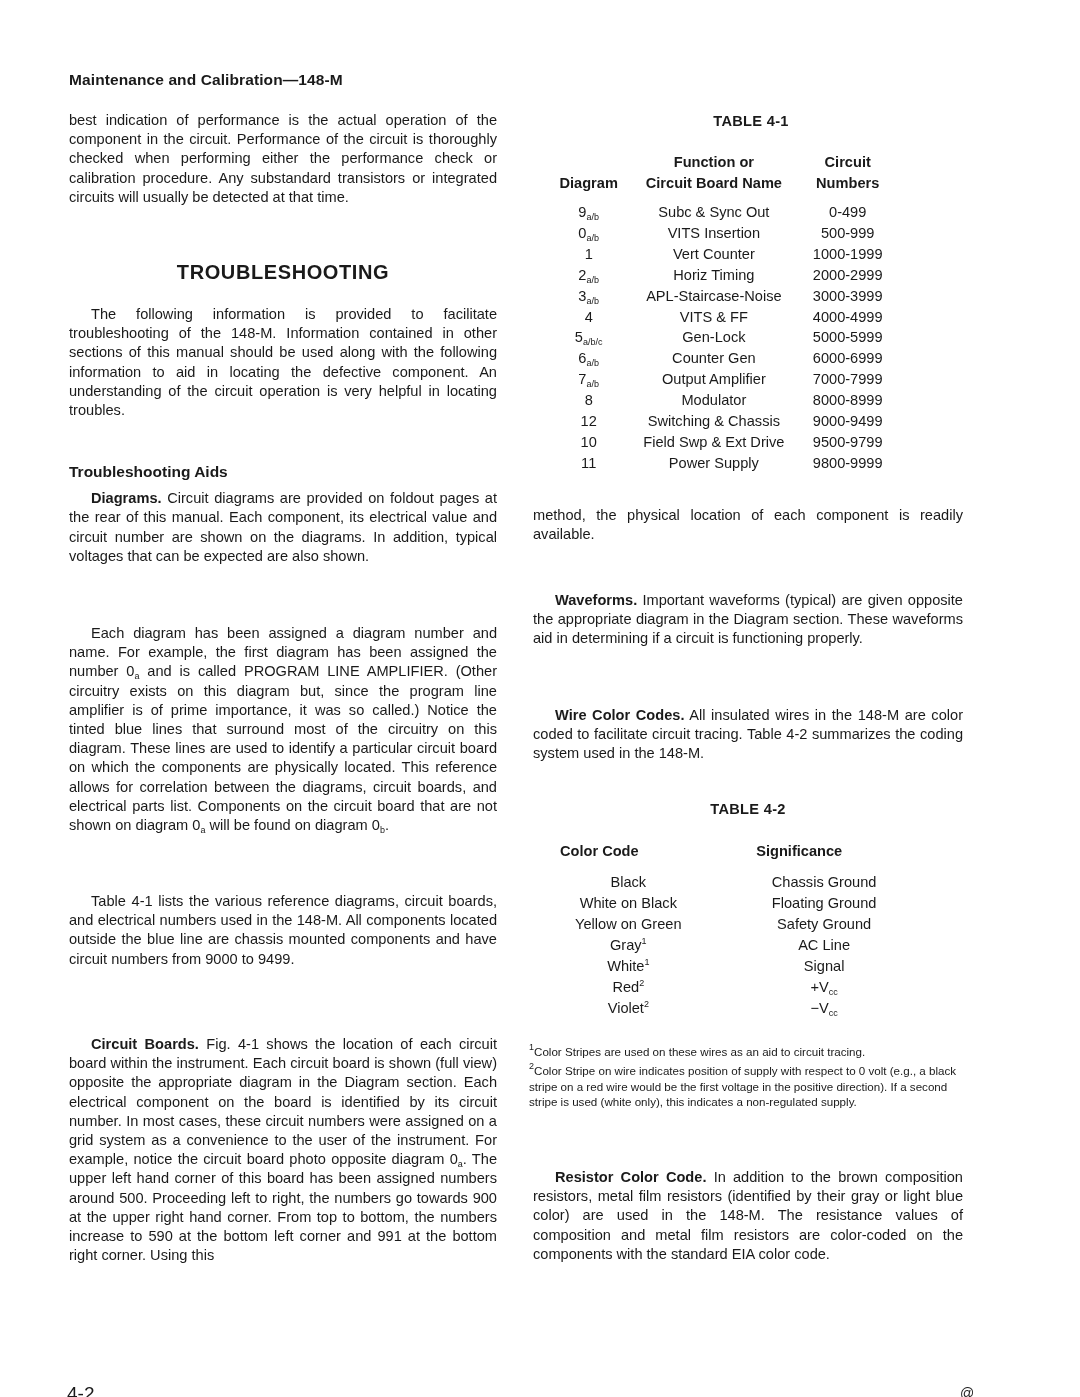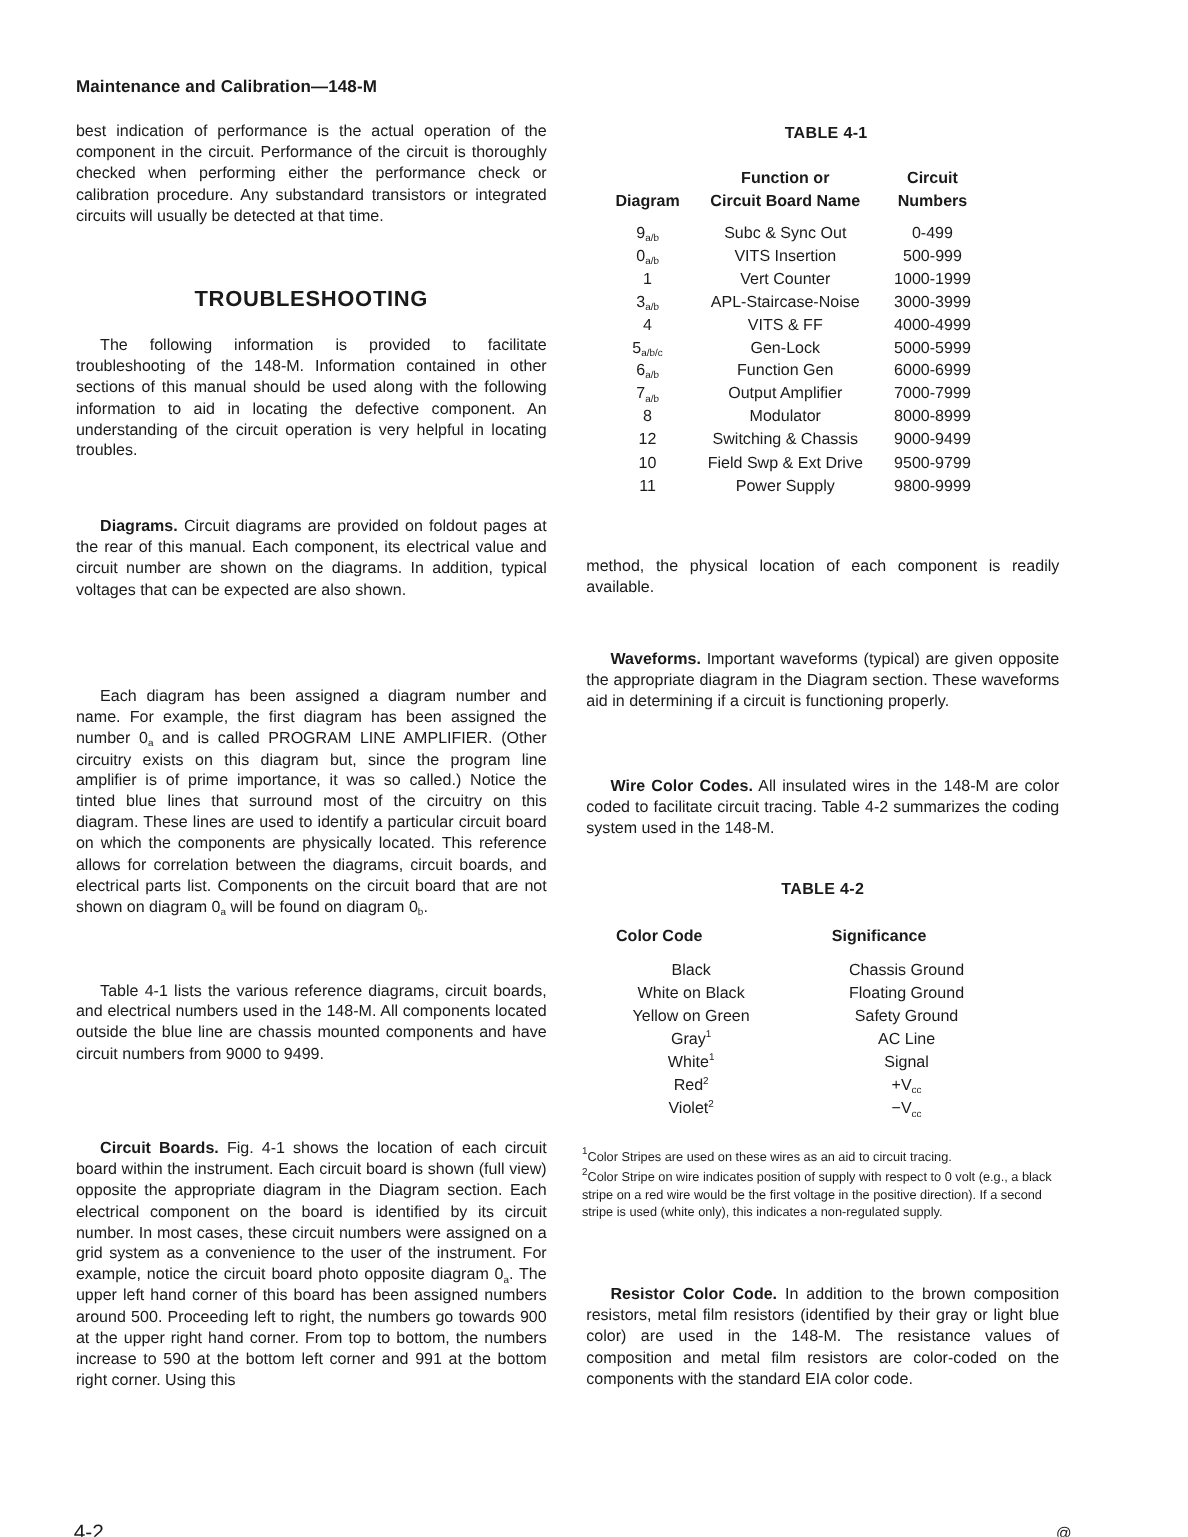--- a/index.html
+++ b/index.html
@@ -69,20 +69,21 @@
     <p class="body">best indication of performance is the actual operation of the component in the circuit. Performance of the circuit is thoroughly checked when performing either the performance check or calibration procedure. Any substandard transistors or integrated circuits will usually be detected at that time.</p>
   </div>
 
   <div class="section-title" style="top:263px;">TROUBLESHOOTING</div>
 
   <div class="col col-left" style="top:305px;">
     <p class="body indent">The following information is provided to facilitate troubleshooting of the 148-M. Information contained in other sections of this manual should be used along with the following information to aid in locating the defective component. An understanding of the circuit operation is very helpful in locating troubles.</p>
   </div>
 
   <div class="col col-left" style="top:462px;">
+    <div class="sub-heading">Troubleshooting Aids</div>
     <p class="body indent" style="margin-top:8px;"><span class="run-in">Diagrams.</span><span> Circuit diagrams are provided on foldout pages at the rear of this manual. Each component, its electrical value and circuit number are shown on the diagrams. In addition, typical voltages that can be expected are also shown.</span></p>
   </div>
 
   <div class="col col-left" style="top:624px;">
     <p class="body indent"><span>Each diagram has been assigned a diagram number and name. For example, the first diagram has been assigned the number 0</span><sub class="s">a</sub><span> and is called PROGRAM LINE AMPLIFIER. (Other circuitry exists on this diagram but, since the program line amplifier is of prime importance, it was so called.) Notice the tinted blue lines that surround most of the circuitry on this diagram. These lines are used to identify a particular circuit board on which the components are physically located. This reference allows for correlation between the diagrams, circuit boards, and electrical parts list. Components on the circuit board that are not shown on diagram 0</span><sub class="s">a</sub><span> will be found on diagram 0</span><sub class="s">b</sub><span>.</span></p>
   </div>
 
   <div class="col col-left" style="top:892px;">
     <p class="body indent">Table 4-1 lists the various reference diagrams, circuit boards, and electrical numbers used in the 148-M. All components located outside the blue line are chassis mounted components and have circuit numbers from 9000 to 9499.</p>
   </div>
@@ -110,37 +111,42 @@
           <td class="c1"><span>0</span><sub class="s">a/b</sub></td>
           <td class="c2">VITS Insertion</td>
           <td class="c3">500-999</td>
         </tr>
         <tr>
           <td class="c1"><span>1</span><sub class="s"></sub></td>
           <td class="c2">Vert Counter</td>
           <td class="c3">1000-1999</td>
         </tr>
         <tr>
+          <td class="c1"><span>2</span><sub class="s">a/b</sub></td>
+          <td class="c2">Horiz Timing</td>
+          <td class="c3">2000-2999</td>
+        </tr>
+        <tr>
           <td class="c1"><span>3</span><sub class="s">a/b</sub></td>
           <td class="c2">APL-Staircase-Noise</td>
           <td class="c3">3000-3999</td>
         </tr>
         <tr>
           <td class="c1"><span>4</span><sub class="s"></sub></td>
           <td class="c2">VITS &amp; FF</td>
           <td class="c3">4000-4999</td>
         </tr>
         <tr>
           <td class="c1"><span>5</span><sub class="s">a/b/c</sub></td>
           <td class="c2">Gen-Lock</td>
           <td class="c3">5000-5999</td>
         </tr>
         <tr>
           <td class="c1"><span>6</span><sub class="s">a/b</sub></td>
-          <td class="c2">Function Gen</td>
+          <td class="c2">Counter Gen</td>
           <td class="c3">6000-6999</td>
         </tr>
         <tr>
           <td class="c1"><span>7</span><sub class="s">a/b</sub></td>
           <td class="c2">Output Amplifier</td>
           <td class="c3">7000-7999</td>
         </tr>
         <tr>
           <td class="c1"><span>8</span><sub class="s"></sub></td>
           <td class="c2">Modulator</td>

